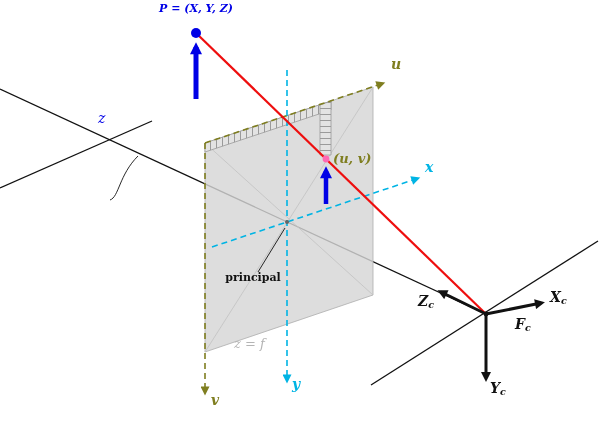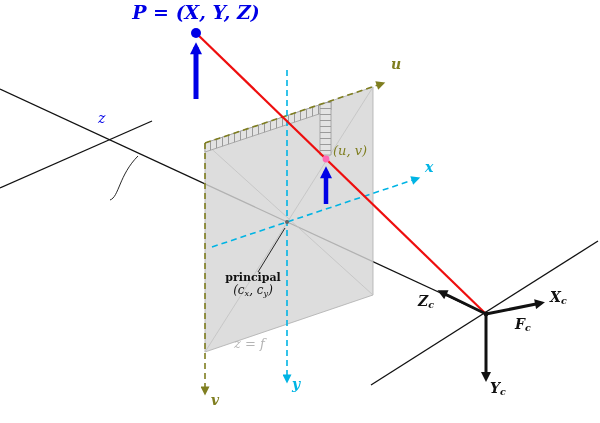--- a/index.html
+++ b/index.html
@@ -13,21 +13,21 @@
   .bold { font-weight:bold; }
   .c-blue  { color:#0000e6; }
   .c-olive { color:#7f7e20; }
   .c-cyan  { color:#00b4e4; }
   .c-gray  { color:#b4b4b4; }
   .c-black { color:#111111; }
   .small-note { font-size:11px; font-weight:bold; text-align:center; line-height:13px; color:#111; }
   sub { font-size:0.68em; vertical-align:-0.25em; }
   .sz14 { font-size:14px; }
   .sz13 { font-size:13px; }
-  .sz15 { font-size:19px; }
+  .sz15 { font-size:11px; }
   .center-x { transform:translateX(-50%); }
 </style>
 </head>
 <body>
 
 <div class="stage">
 
   <svg width="600" height="423" viewBox="0 0 600 423">
     <defs>
       <pattern id="vtick" width="6" height="6" patternUnits="userSpaceOnUse">
@@ -90,26 +90,25 @@
   <div class="lbl math bold c-blue sz15 center-x" style="left:196px; top:3px;">P = (X, Y, Z)</div>
 
   <div class="lbl math c-blue sz14" style="left:98px; top:111px;">z</div>
 
   <div class="lbl math bold c-olive sz14" style="left:391px; top:57px;">u</div>
   <div class="lbl math bold c-olive sz14" style="left:211px; top:393px;">v</div>
 
   <div class="lbl math bold c-cyan sz14" style="left:425px; top:160px;">x</div>
   <div class="lbl math bold c-cyan sz14" style="left:292px; top:377px;">y</div>
 
-  <div class="lbl math c-olive sz13" style="left:333px; top:144px;">(u, v)</div>
+  <div class="lbl math c-olive sz13" style="left:333px; top:152px;font-weight:bold;">(u, v)</div>
 
 
   <div class="lbl small-note" style="left:211px; top:271px; width:84px;">
     <div>principal</div>
-    <div class="math" style="font-size:12px; font-weight:normal;"><span>(c</span><sub>x</sub><span>, c</span><sub>y</sub><span>)</span></div>
   </div>
 
   <div class="lbl math c-gray sz13" style="left:206px; top:337px;margin-left:28px;">z = f</div>
 
   <div class="lbl math bold c-black sz14" style="left:418px; top:294px;"><span>Z</span><sub>c</sub></div>
   <div class="lbl math bold c-black sz14" style="left:550px; top:290px;"><span>X</span><sub>c</sub></div>
   <div class="lbl math bold c-black sz14" style="left:490px; top:381px;"><span>Y</span><sub>c</sub></div>
   <div class="lbl math bold c-black sz14" style="left:493px; top:317px;margin-left:22px;"><span>F</span><sub>c</sub></div>
 
 </div>

